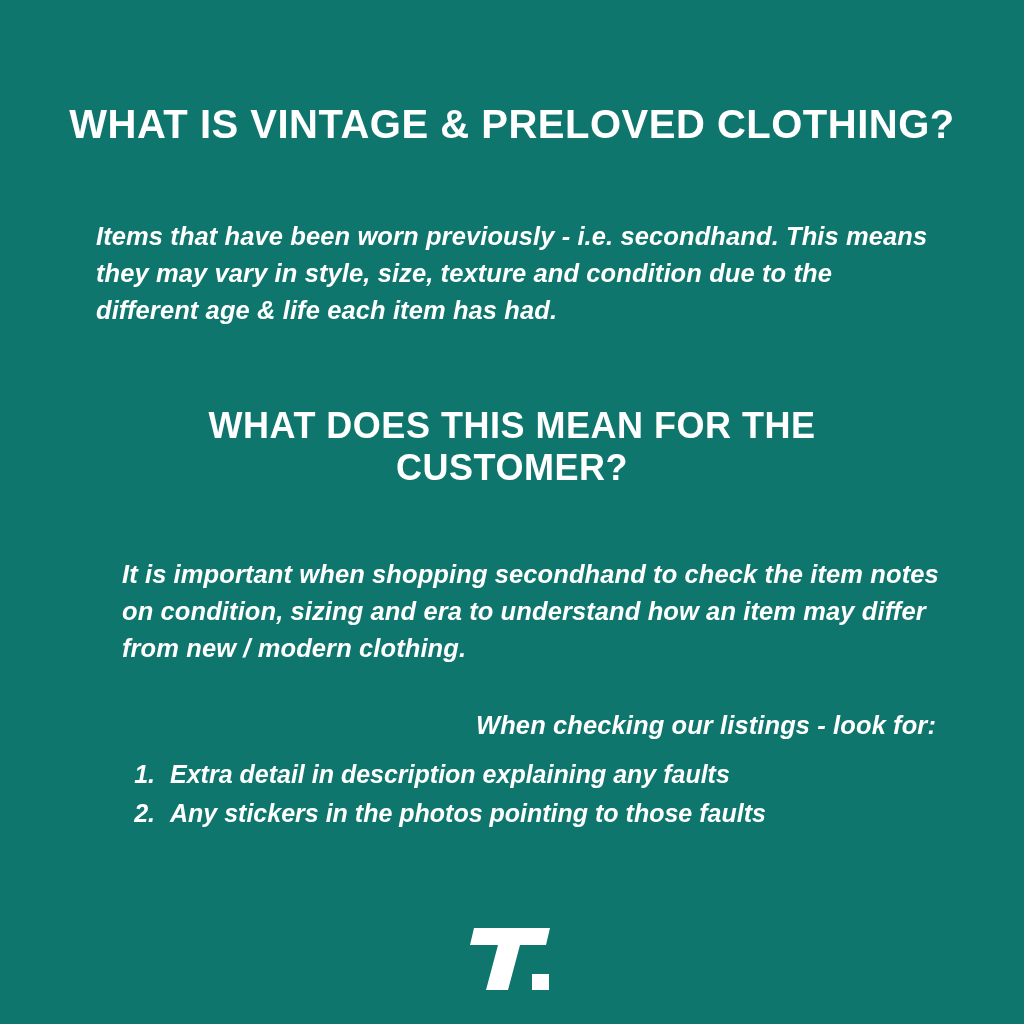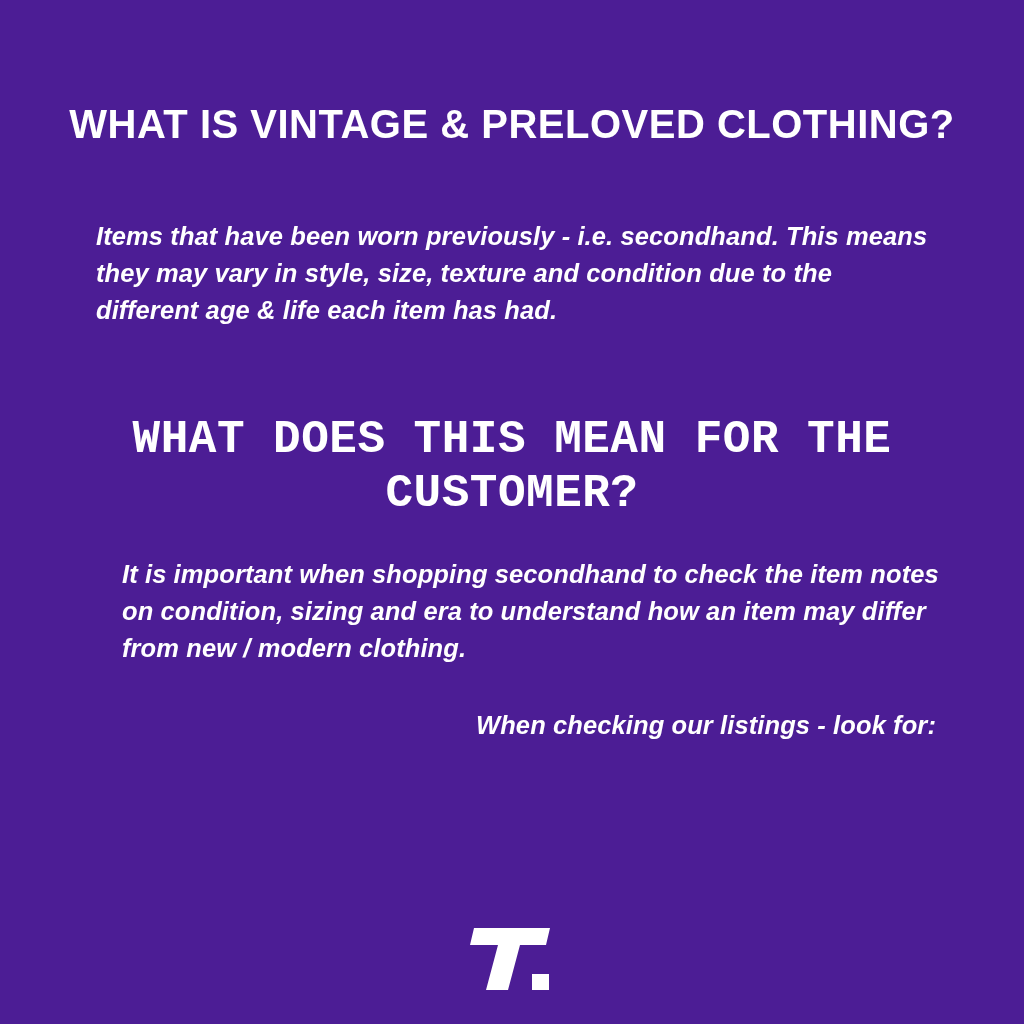--- a/index.html
+++ b/index.html
@@ -11,21 +11,21 @@
     height: 1024px;
     background: #000000;
     color: #ffffff;
     font-family: "Liberation Sans", sans-serif;
     overflow: hidden;
   }
   .page {
     position: relative;
     width: 1024px;
     height: 1024px;
-    background: #4c1d95;
+    background: #0f766e;
     box-sizing: border-box;
   }
   .heading {
     font-weight: bold;
     font-style: normal;
     text-align: center;
     letter-spacing: 0.5px;
     line-height: 1.18;
     color: #ffffff;
   }
@@ -34,22 +34,21 @@
     top: 74px;
     left: 50px;
     width: 924px;
     font-size: 40px;
   }
   #heading-2 {
     position: absolute;
     top: 375px;
     left: 110px;
     width: 804px;
-    font-size: 46px;
-    font-family: Liberation Mono, monospace;
+    font-size: 36px;
   }
   .body-text {
     position: absolute;
     font-style: italic;
     font-weight: bold;
     font-size: 25.5px;
     line-height: 1.47;
     color: #ffffff;
     letter-spacing: 0.1px;
   }
@@ -109,20 +108,24 @@
   <h1 class="heading" id="heading-1">WHAT IS VINTAGE &amp; PRELOVED CLOTHING?</h1>
 
   <p class="body-text" id="para-1">Items that have been worn previously - i.e. secondhand. This means they may vary in style, size, texture and condition due to the different age &amp; life each item has had.</p>
 
   <h2 class="heading" id="heading-2">WHAT DOES THIS MEAN FOR THE CUSTOMER?</h2>
 
   <p class="body-text" id="para-2">It is important when shopping secondhand to check the item notes on condition, sizing and era to understand how an item may differ from new / modern clothing.</p>
 
   <p class="body-text" id="para-3">When checking our listings - look for:</p>
 
+  <ol id="checklist">
+    <li>Extra detail in description explaining any faults</li>
+    <li>Any stickers in the photos pointing to those faults</li>
+  </ol>
 
   <div class="logo">
     <svg width="92" height="66" viewBox="0 0 92 66" aria-hidden="true">
       <g fill="#ffffff">
         <polygon points="8,0 84,0 80,17 54,17 42,62 20,62 32,17 4,17"></polygon>
         <rect x="66" y="46" width="17" height="16"></rect>
       </g>
     </svg>
   </div>
 

